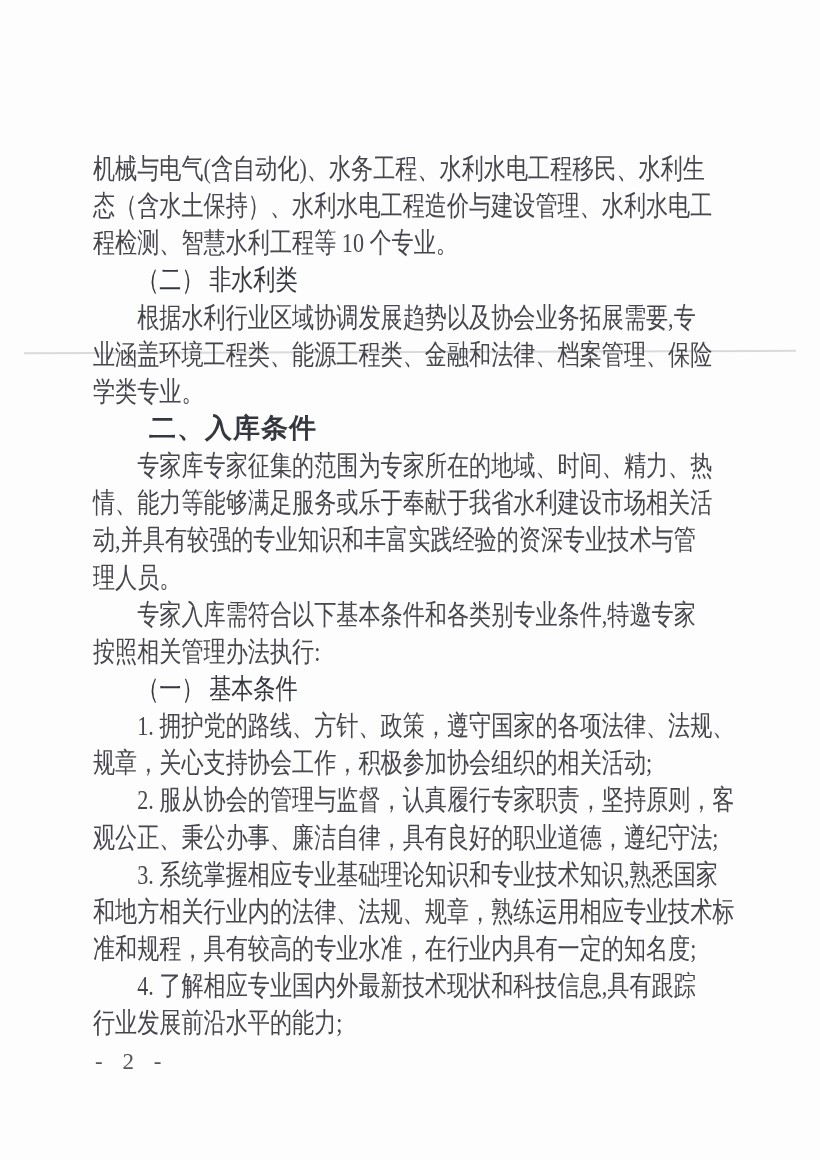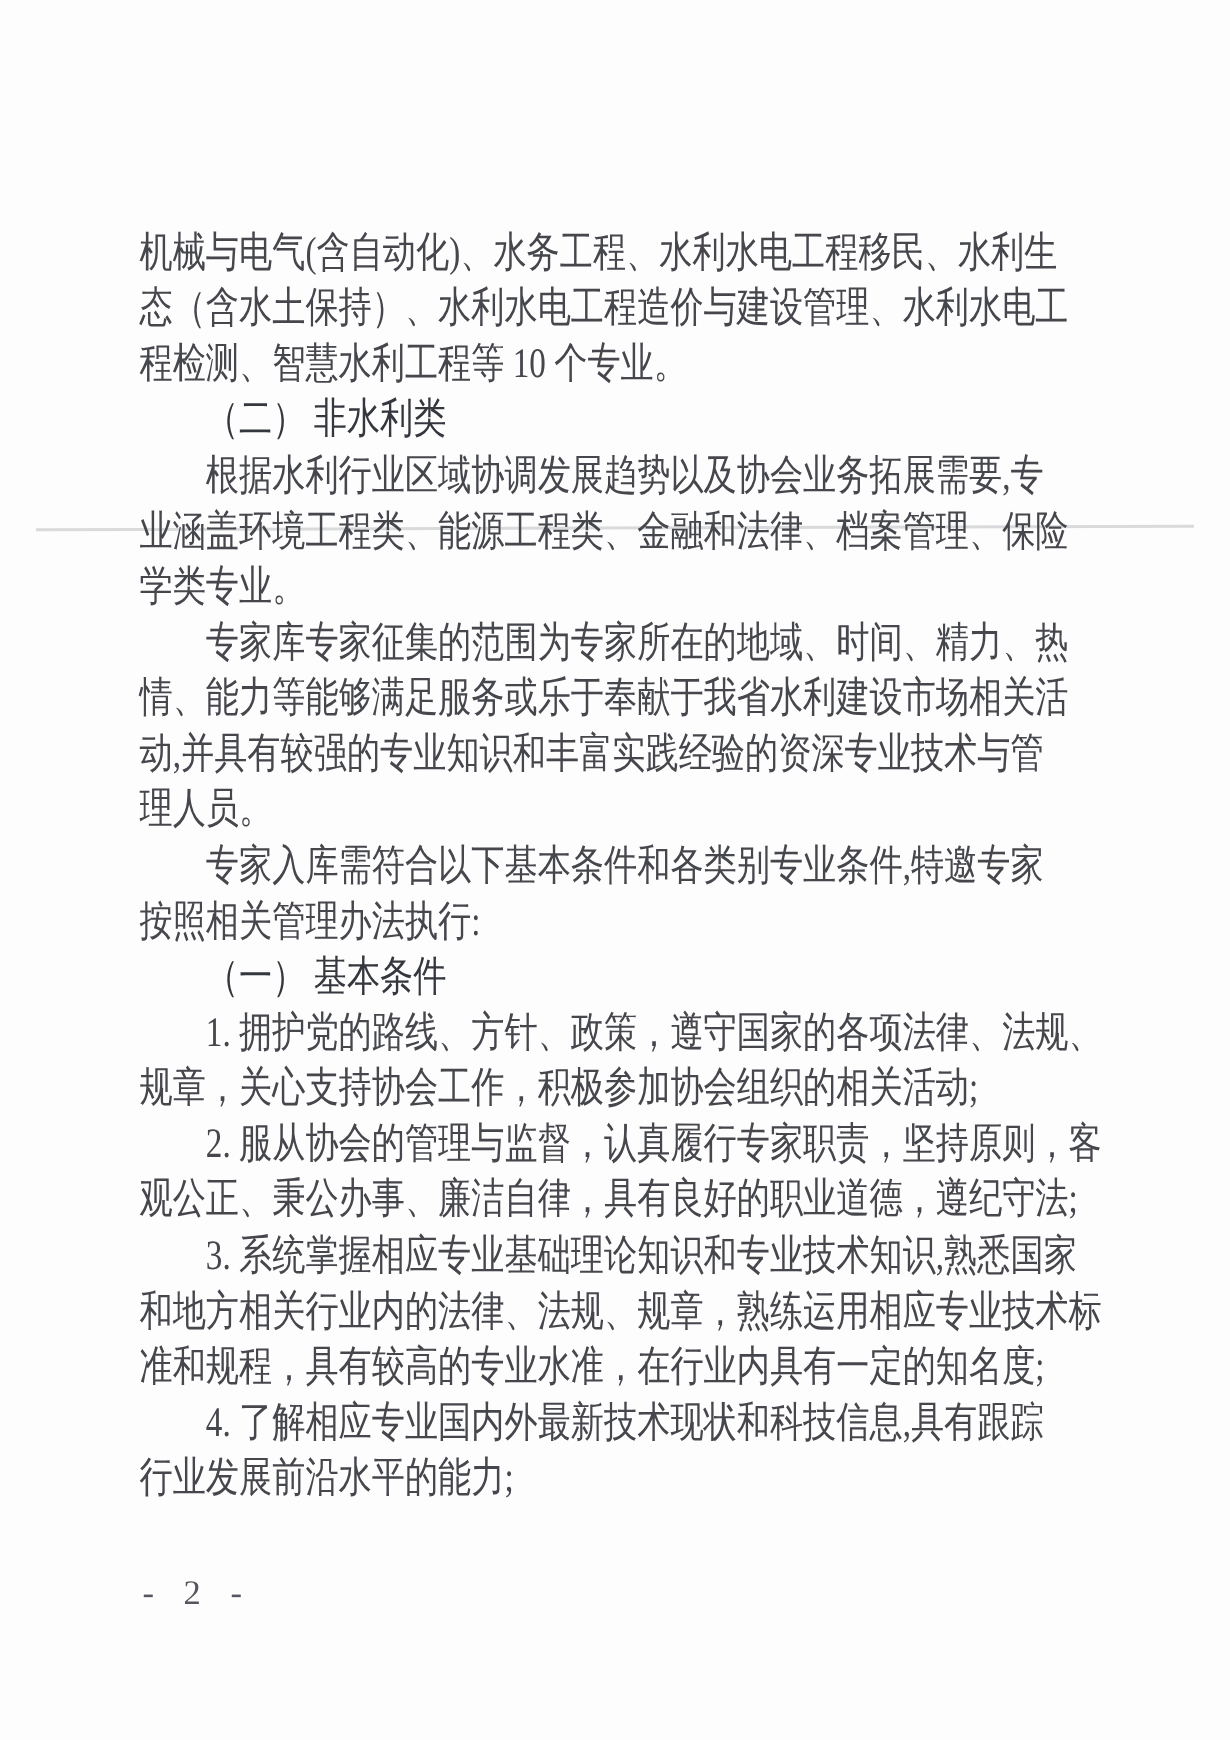--- a/index.html
+++ b/index.html
@@ -72,20 +72,21 @@
 <div class="page">
   <div class="artifact-line"></div>
   <div class="text-column">
       <div class="line style-body">机械与电气(含自动化)、水务工程、水利水电工程移民、水利生</div>
       <div class="line style-body">态（含水土保持）、水利水电工程造价与建设管理、水利水电工</div>
       <div class="line style-body">程检测、智慧水利工程等 10 个专业。</div>
       <div class="line style-kai">　　（二） 非水利类</div>
       <div class="line style-body">　　根据水利行业区域协调发展趋势以及协会业务拓展需要,专</div>
       <div class="line style-body">业涵盖环境工程类、能源工程类、金融和法律、档案管理、保险</div>
       <div class="line style-body">学类专业。</div>
+      <div class="line style-hei">　　二、入库条件</div>
       <div class="line style-body">　　专家库专家征集的范围为专家所在的地域、时间、精力、热</div>
       <div class="line style-body">情、能力等能够满足服务或乐于奉献于我省水利建设市场相关活</div>
       <div class="line style-body">动,并具有较强的专业知识和丰富实践经验的资深专业技术与管</div>
       <div class="line style-body">理人员。</div>
       <div class="line style-body">　　专家入库需符合以下基本条件和各类别专业条件,特邀专家</div>
       <div class="line style-body">按照相关管理办法执行:</div>
       <div class="line style-kai">　　（一） 基本条件</div>
       <div class="line style-body">　　1. 拥护党的路线、方针、政策，遵守国家的各项法律、法规、</div>
       <div class="line style-body">规章，关心支持协会工作，积极参加协会组织的相关活动;</div>
       <div class="line style-body">　　2. 服从协会的管理与监督，认真履行专家职责，坚持原则，客</div>

